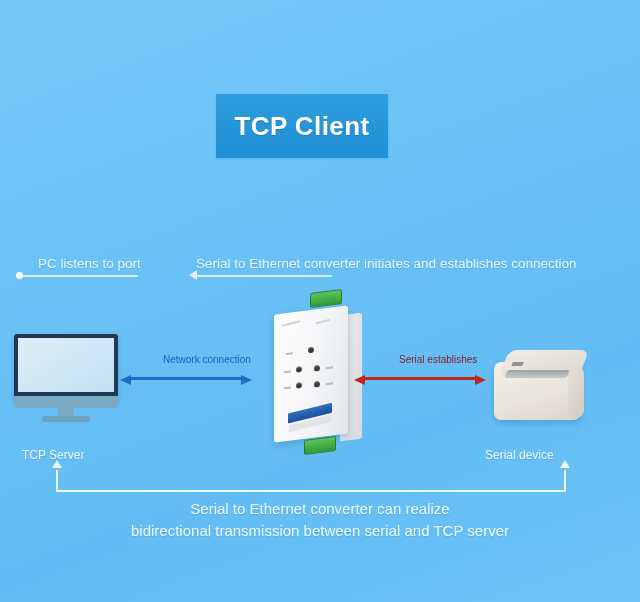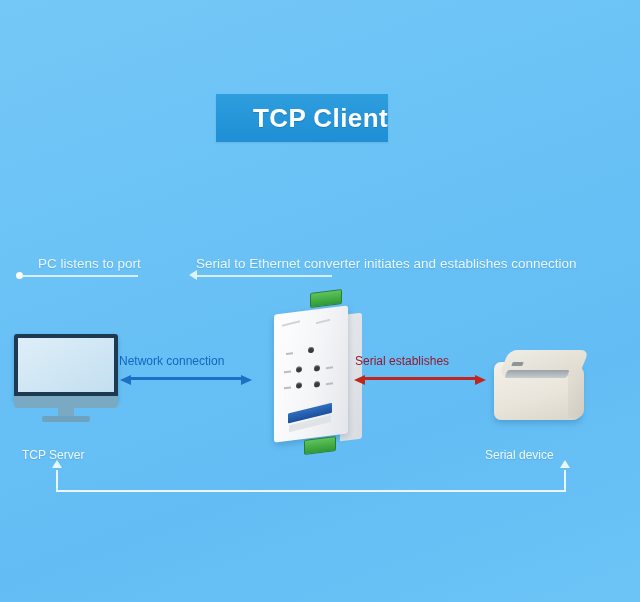--- a/index.html
+++ b/index.html
@@ -16,25 +16,25 @@
     font-family: "Liberation Sans", sans-serif;
     -webkit-font-smoothing: antialiased;
   }
 
   
   #title-badge {
     position: absolute;
     left: 216px;
     top: 94px;
     width: 172px;
-    height: 48px;
+    height: 64px;
     background: linear-gradient(180deg, #2e9ede 0%, #1f8fd6 100%);
     display: flex;
     align-items: center;
-    justify-content: flex-end;
+    justify-content: center;
     box-shadow: 0 1px 2px rgba(0,0,0,0.08);
   }
   #title-badge .txt {
     color: #ffffff;
     font-size: 26px;
     font-weight: bold;
     letter-spacing: 0.4px;
     text-shadow: 0 1px 1px rgba(0,60,110,0.25);
   }
 
@@ -230,22 +230,23 @@
     position: absolute;
     left: 78px; top: 22px;
     width: 16px; height: 52px;
     background: linear-gradient(120deg, #e6e2d8 0%, #cfcbc1 100%);
     border-radius: 0 8px 8px 0;
   }
 
   
   .conn-label {
     position: absolute;
-    font-size: 12px;
+    font-size: 10px;
     white-space: nowrap;
+    padding-left: 44px;
   }
   #label-network { left: 119px; top: 354px; color: #1565c0; }
   #label-serial  { left: 355px; top: 354px; color: #8e1b2e; }
 
   .darrow { position: absolute; height: 6px; }
   .darrow .shaft {
     position: absolute;
     left: 9px; right: 9px; top: 2px;
     height: 3px;
   }
@@ -402,14 +403,18 @@
   </div>
 
   <div id="bracket">
     <div class="vbar l"></div>
     <div class="ahead l"></div>
     <div class="hbar"></div>
     <div class="vbar r"></div>
     <div class="ahead r"></div>
   </div>
 
+  <div id="bottom-caption">
+    <div>Serial to Ethernet converter can realize</div>
+    <div>bidirectional transmission between serial and TCP server</div>
+  </div>
 
 </div>
 
 </body></html>

